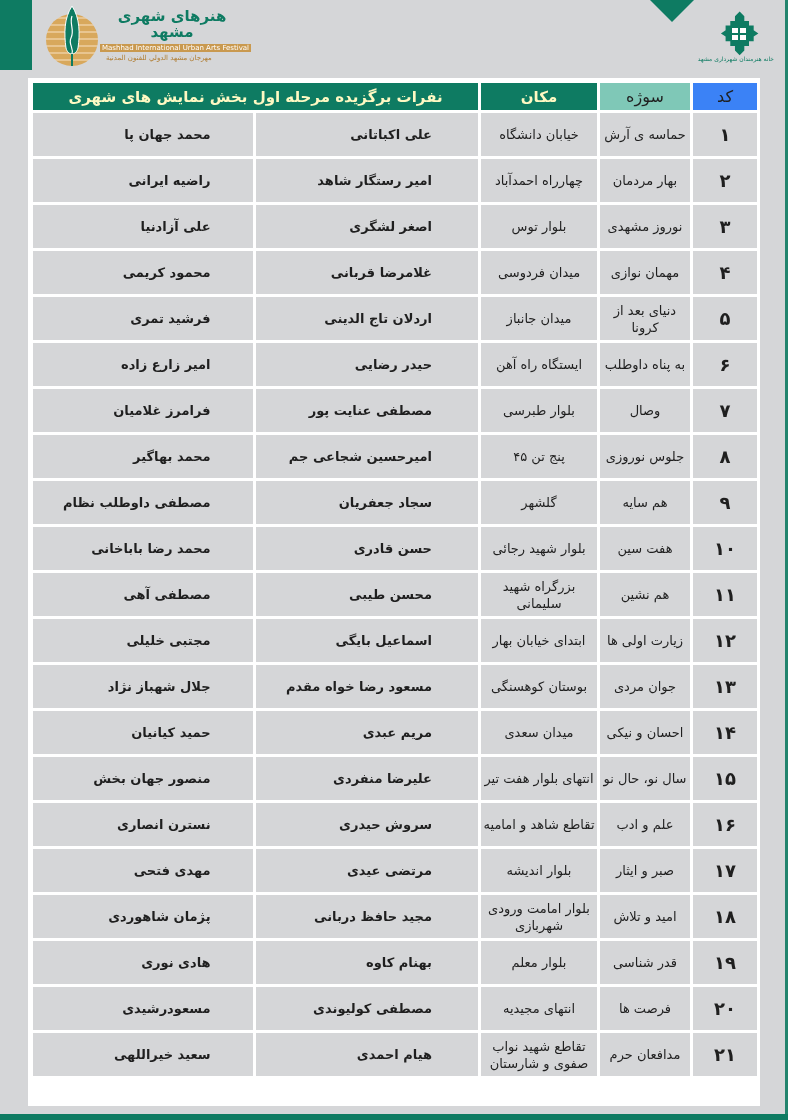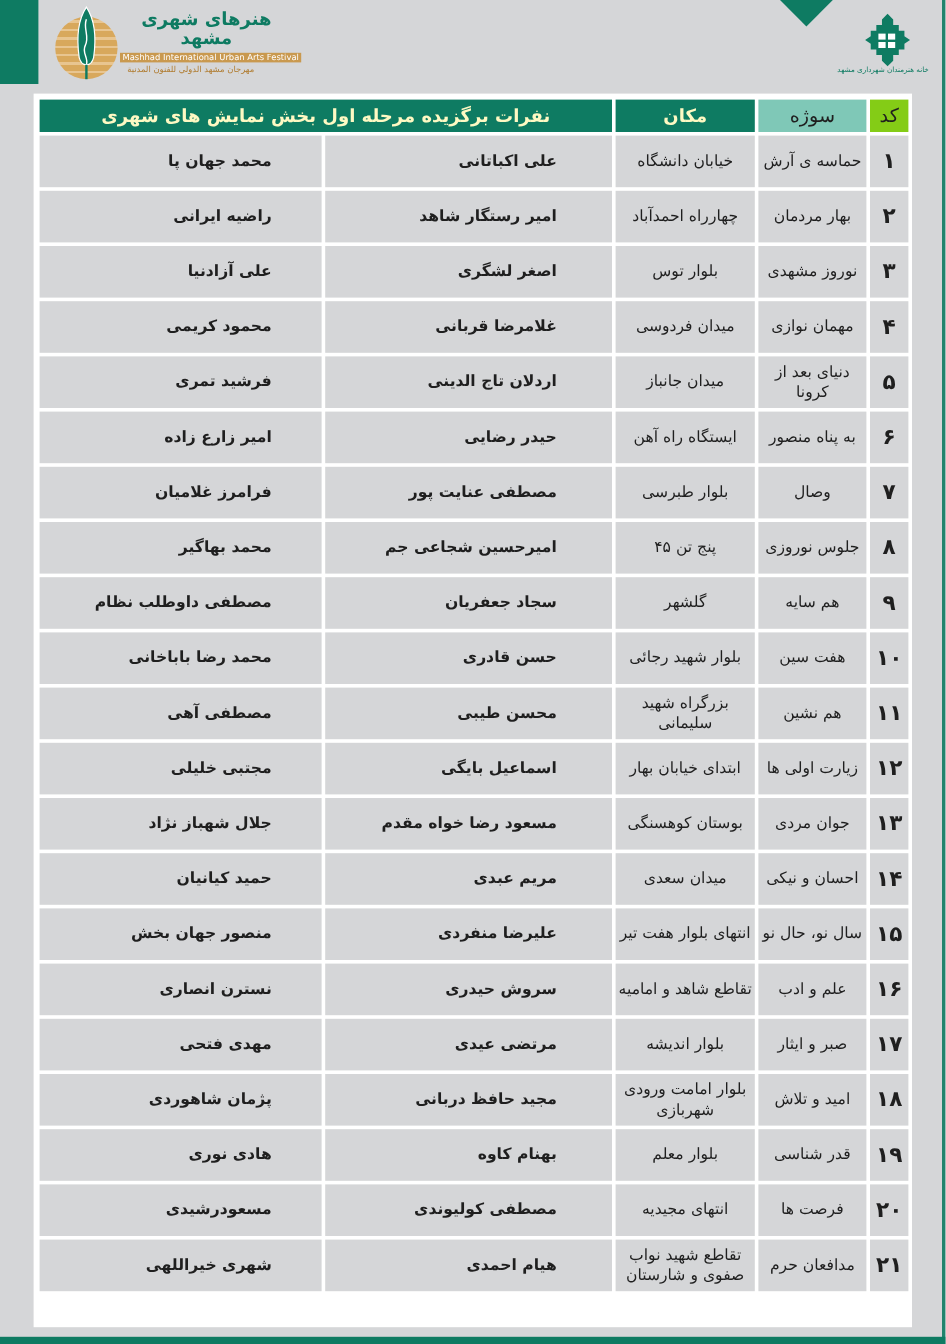--- a/index.html
+++ b/index.html
@@ -43,21 +43,21 @@
     position:absolute; left:28px; top:78px; width:732px; height:1028px;
     background:#fff;
   }
   table {
     position:absolute; left:2px; top:2px; border-collapse:separate; border-spacing:3px;
     direction:rtl; width:730px;
   }
   th {
     height:27px; font-size:15px; font-weight:bold; color:#fef9c3; padding:0;
   }
-  th.kod { background:#84cc16; color:#1f1f1f; width:32px; font-weight:normal; font-size:16px; }
+  th.kod { background:#3b82f6; color:#1f1f1f; width:64px; font-weight:normal; font-size:16px; }
   th.sooje { background:#7fc8b7; color:#1f1f1f; width:90px; font-weight:normal; font-size:16px;margin-top:15px; }
   th.makan { background:#0e7b62; width:116px; font-weight:bold; }
   th.winners { background:#0e7b62; }
   td {
     background:#d5d6d8; height:43px; padding:0; text-align:center; vertical-align:middle;
     font-size:13px; color:#1f1f1f; line-height:17px;
   }
   td.kod { font-weight:bold; font-size:18px; }
   td.sooje { font-size:13px; }
   td.makan { font-size:13px; }
@@ -135,21 +135,21 @@
         </tr>
         <tr>
           <td class="kod">۵</td>
           <td class="sooje">دنیای بعد از کرونا</td>
           <td class="makan">میدان جانباز</td>
           <td class="name second">اردلان تاج الدینی</td>
           <td class="name">فرشید تمری</td>
         </tr>
         <tr>
           <td class="kod">۶</td>
-          <td class="sooje">به پناه منصور</td>
+          <td class="sooje">به پناه داوطلب</td>
           <td class="makan">ایستگاه راه آهن</td>
           <td class="name second">حیدر رضایی</td>
           <td class="name">امیر زارع زاده</td>
         </tr>
         <tr>
           <td class="kod">۷</td>
           <td class="sooje">وصال</td>
           <td class="makan">بلوار طبرسی</td>
           <td class="name second">مصطفی عنایت پور</td>
           <td class="name">فرامرز غلامیان</td>
@@ -243,19 +243,19 @@
           <td class="sooje">فرصت ها</td>
           <td class="makan">انتهای مجیدیه</td>
           <td class="name second">مصطفی کولیوندی</td>
           <td class="name">مسعودرشیدی</td>
         </tr>
         <tr>
           <td class="kod">۲۱</td>
           <td class="sooje">مدافعان حرم</td>
           <td class="makan">تقاطع شهید نواب صفوی و شارستان</td>
           <td class="name second">هیام احمدی</td>
-          <td class="name">شهری خیراللهی</td>
+          <td class="name">سعید خیراللهی</td>
         </tr>
       </tbody>
   </table>
 </div>
 
 <div class="bottom-bar"></div>
 
 </body></html>

